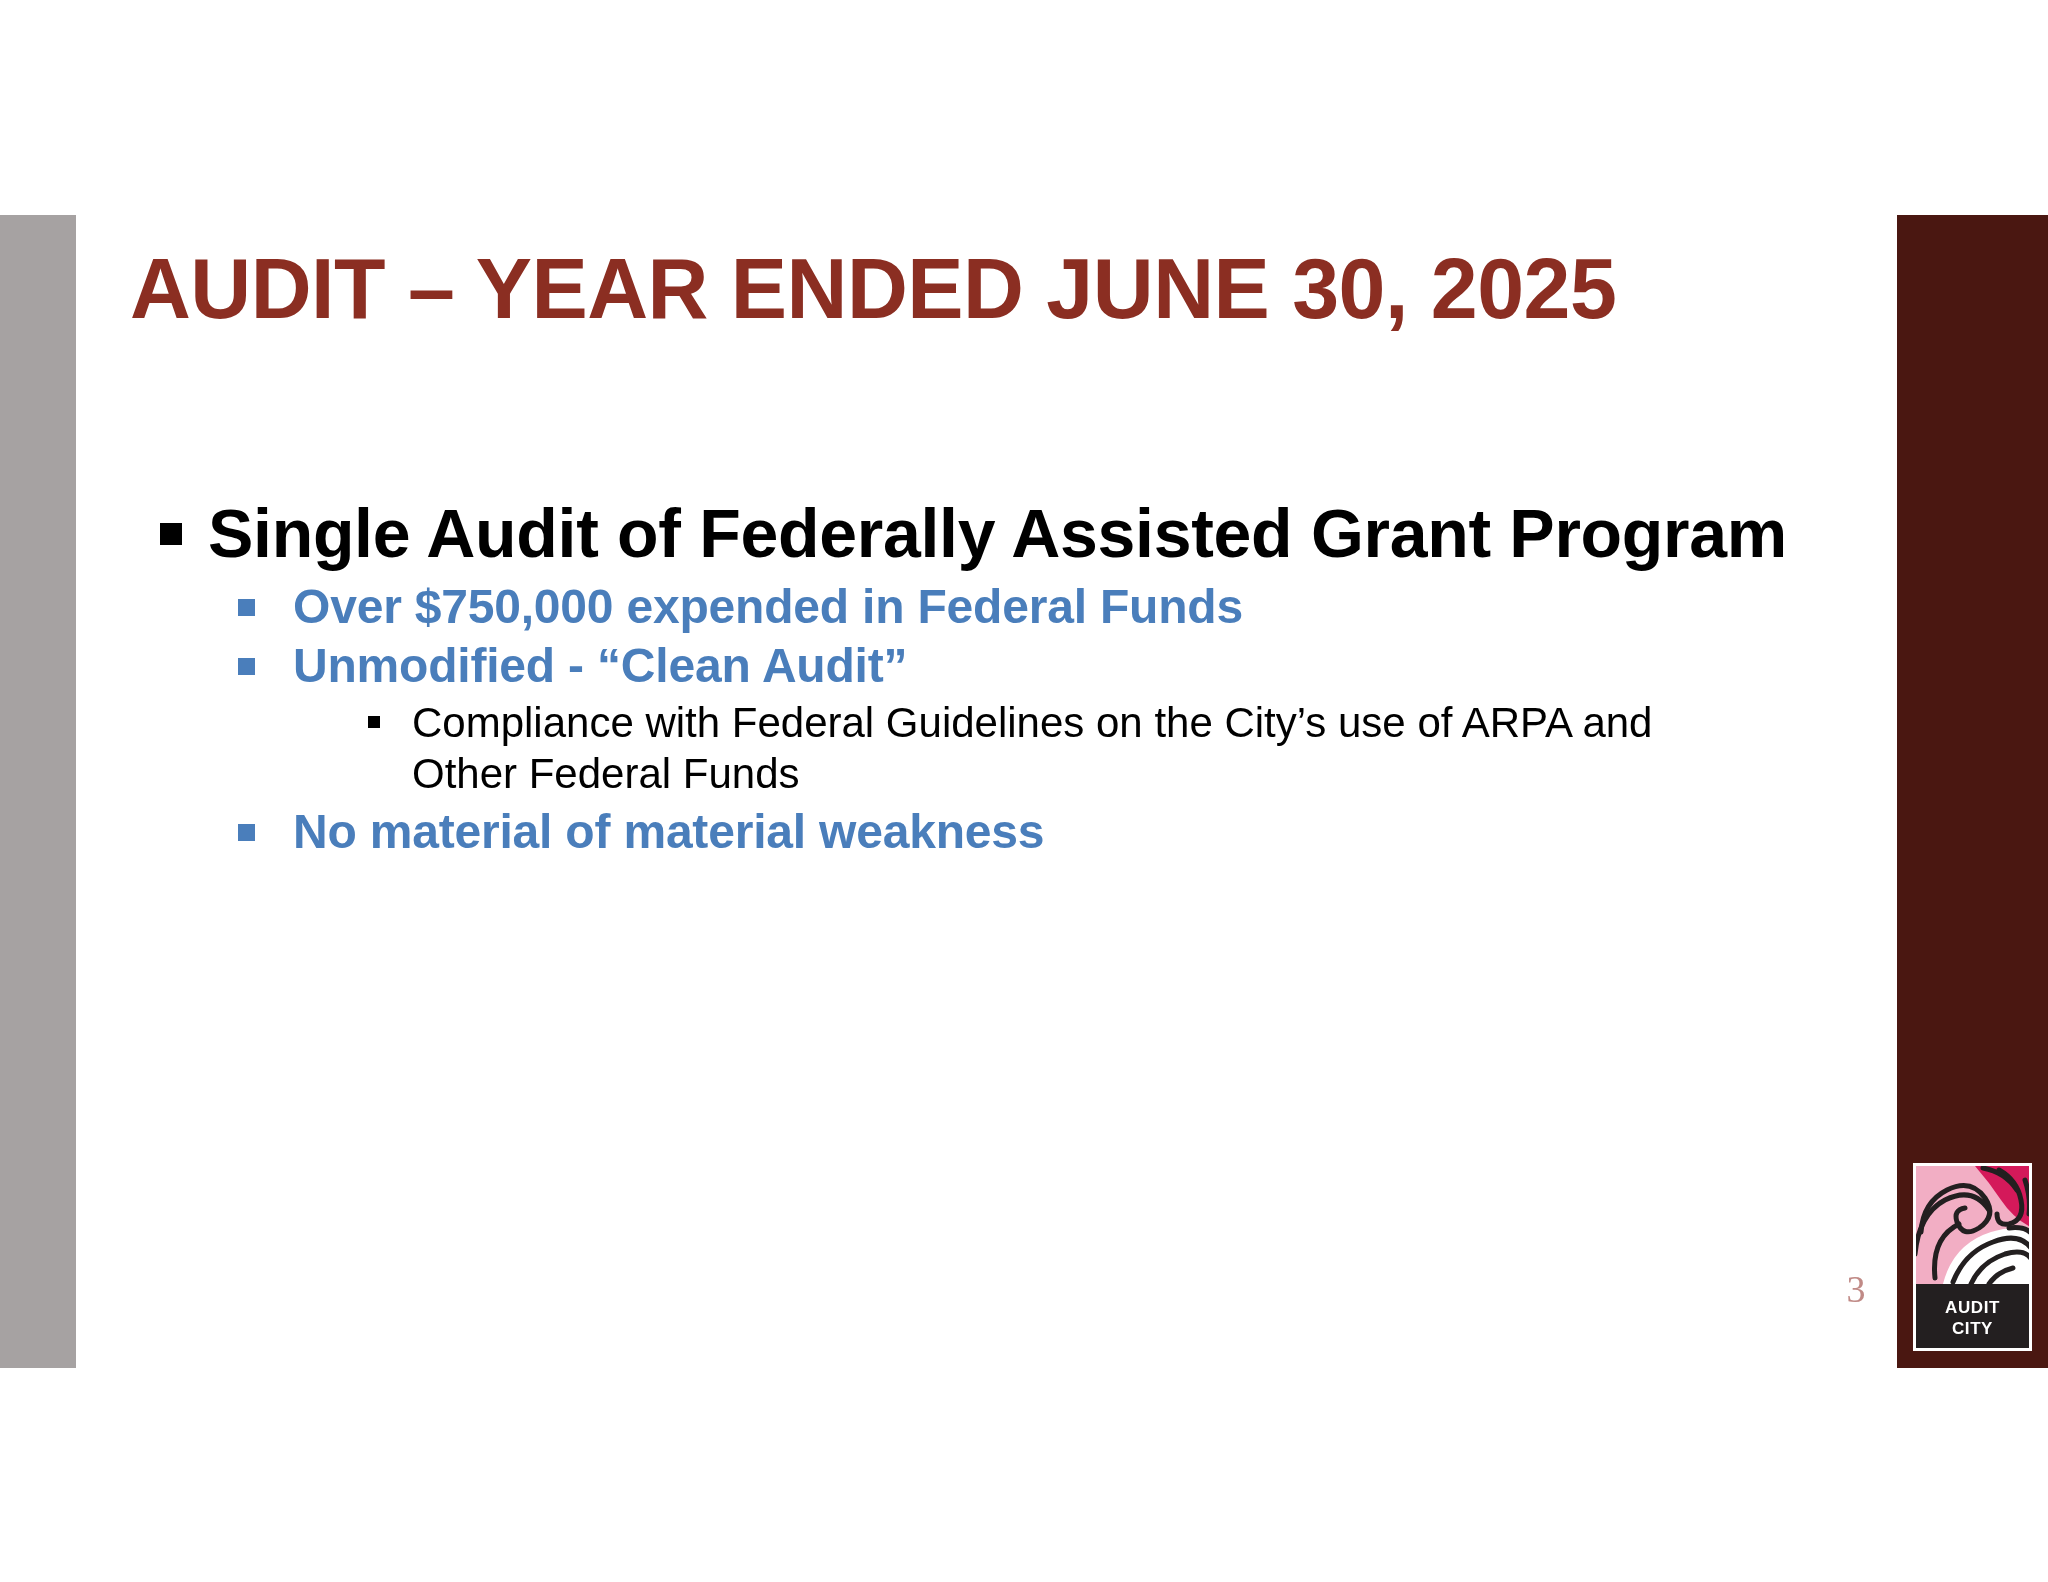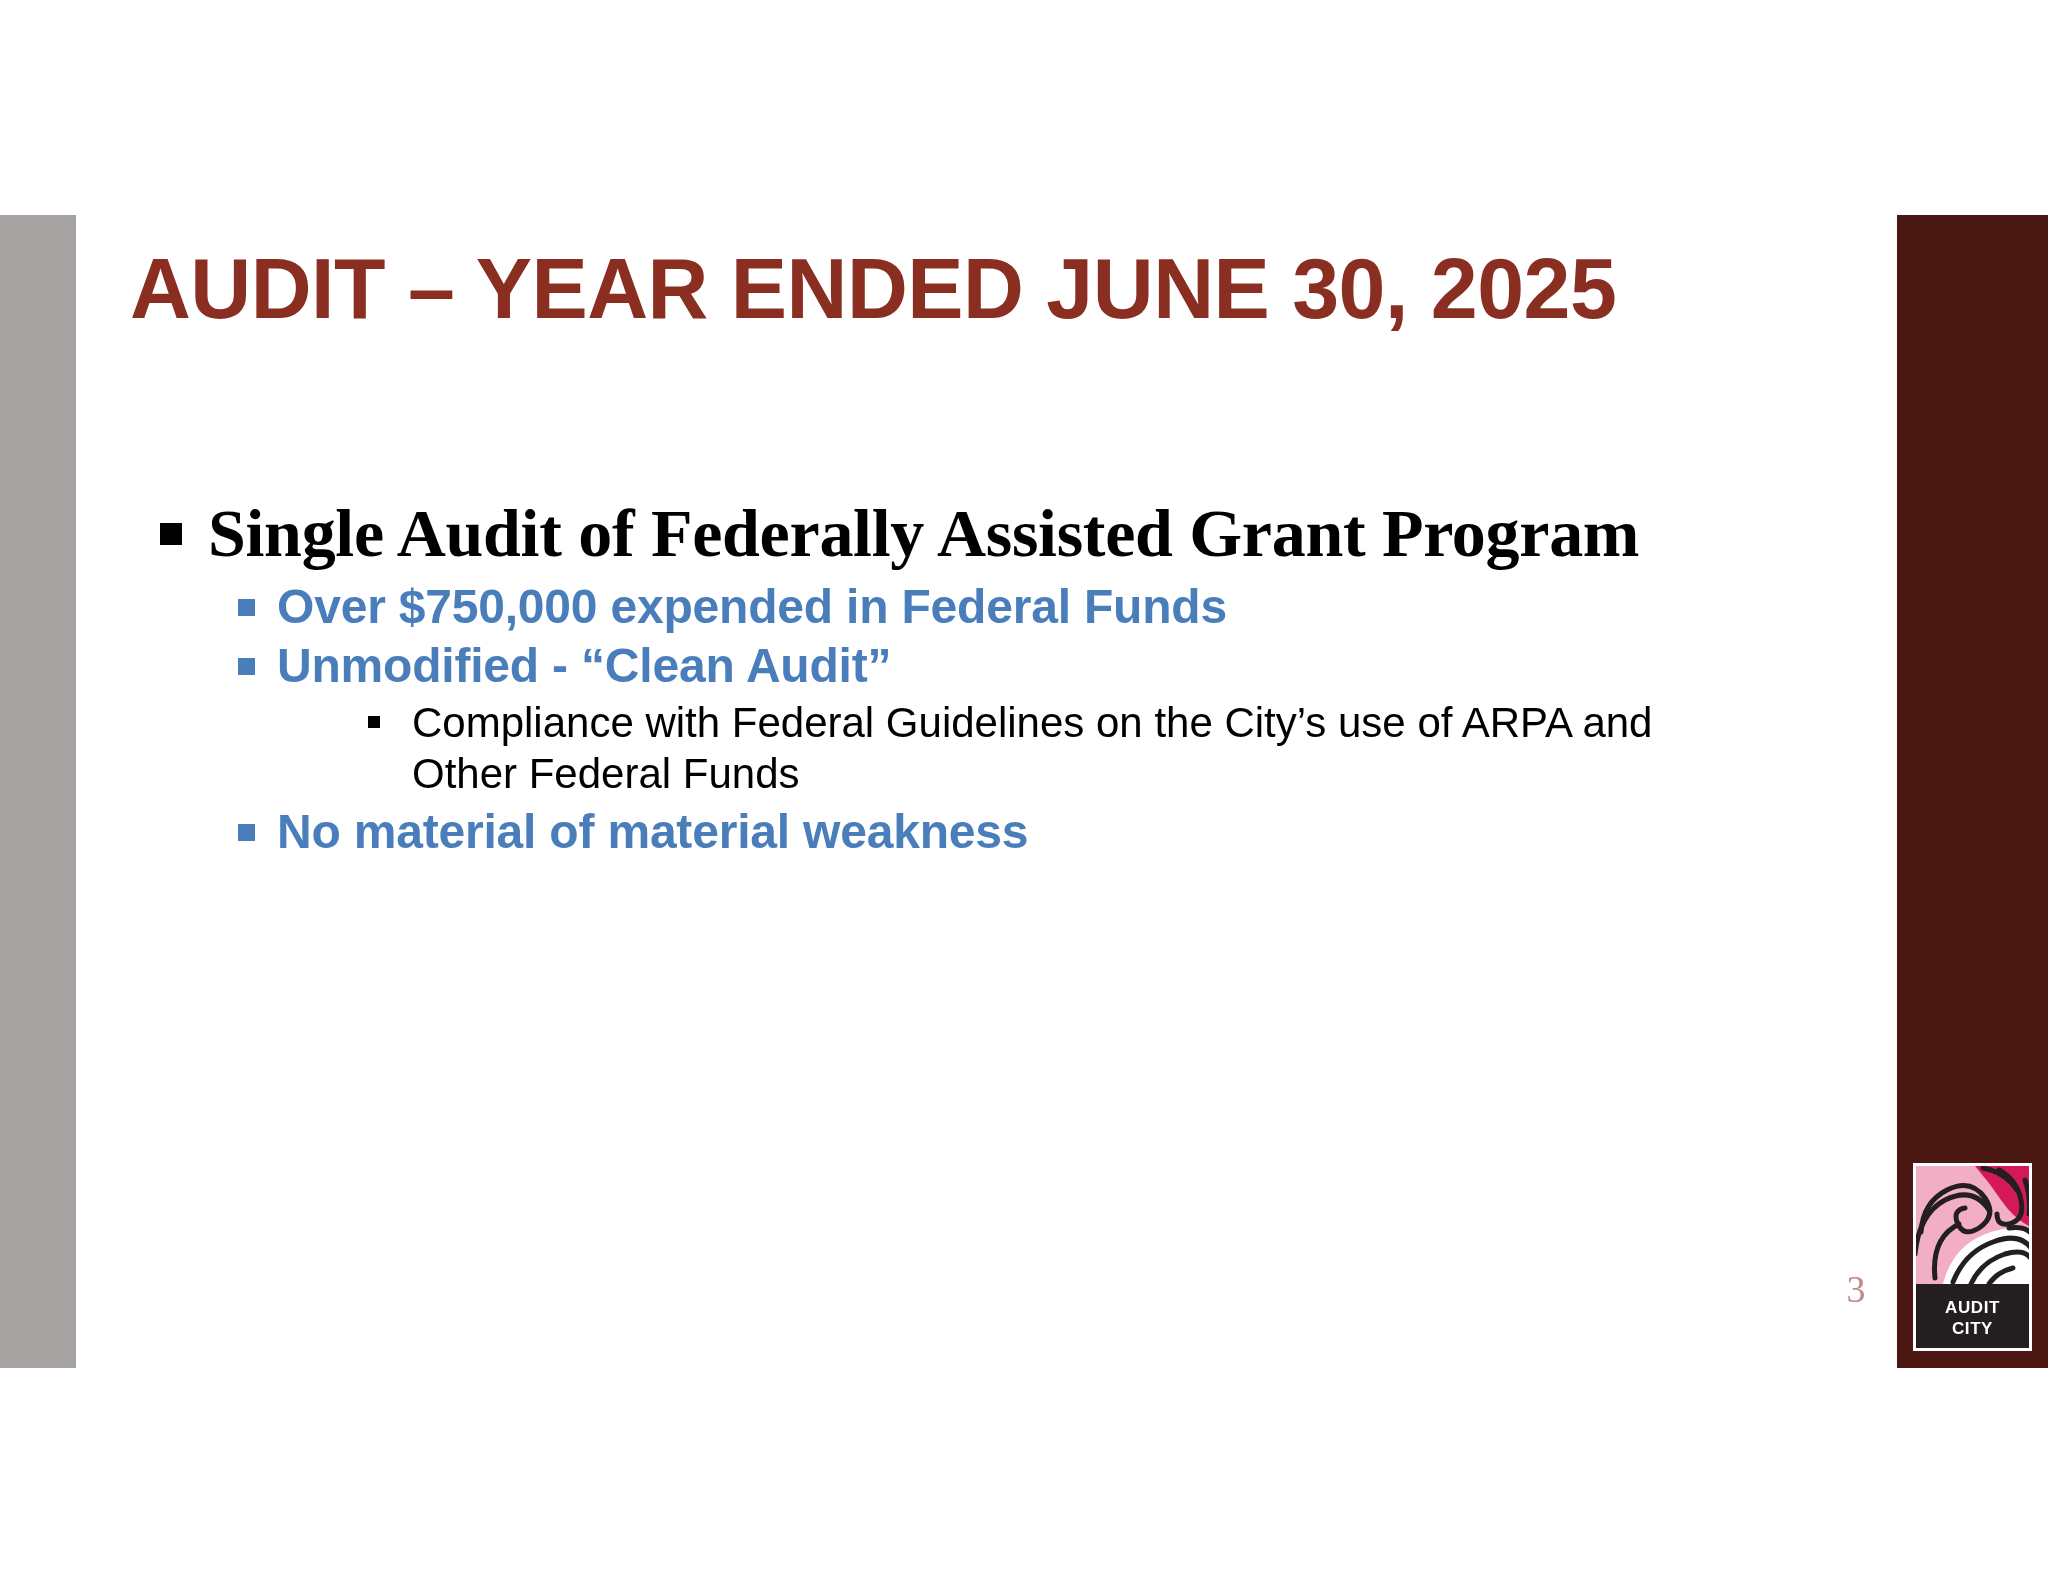--- a/index.html
+++ b/index.html
@@ -91,27 +91,27 @@
     background: #000000;
     margin-top: 28px;
     margin-right: 26px;
   }
   .lvl1 .bullet-text {
     color: #000000;
     font-weight: bold;
     font-size: 68px;
     line-height: 1.13;
     letter-spacing: -0.3px;
-    font-family: Liberation Serif, serif;
   }
 
   
   .lvl2 {
     margin-left: 78px;
     margin-bottom: 2px;
+    gap: 16px;
   }
   .lvl2 .marker {
     width: 17px;
     height: 17px;
     background: #4a7ebb;
     margin-top: 21px;
     margin-right: 22px;
   }
   .lvl2 .bullet-text {
     color: #4a7ebb;

